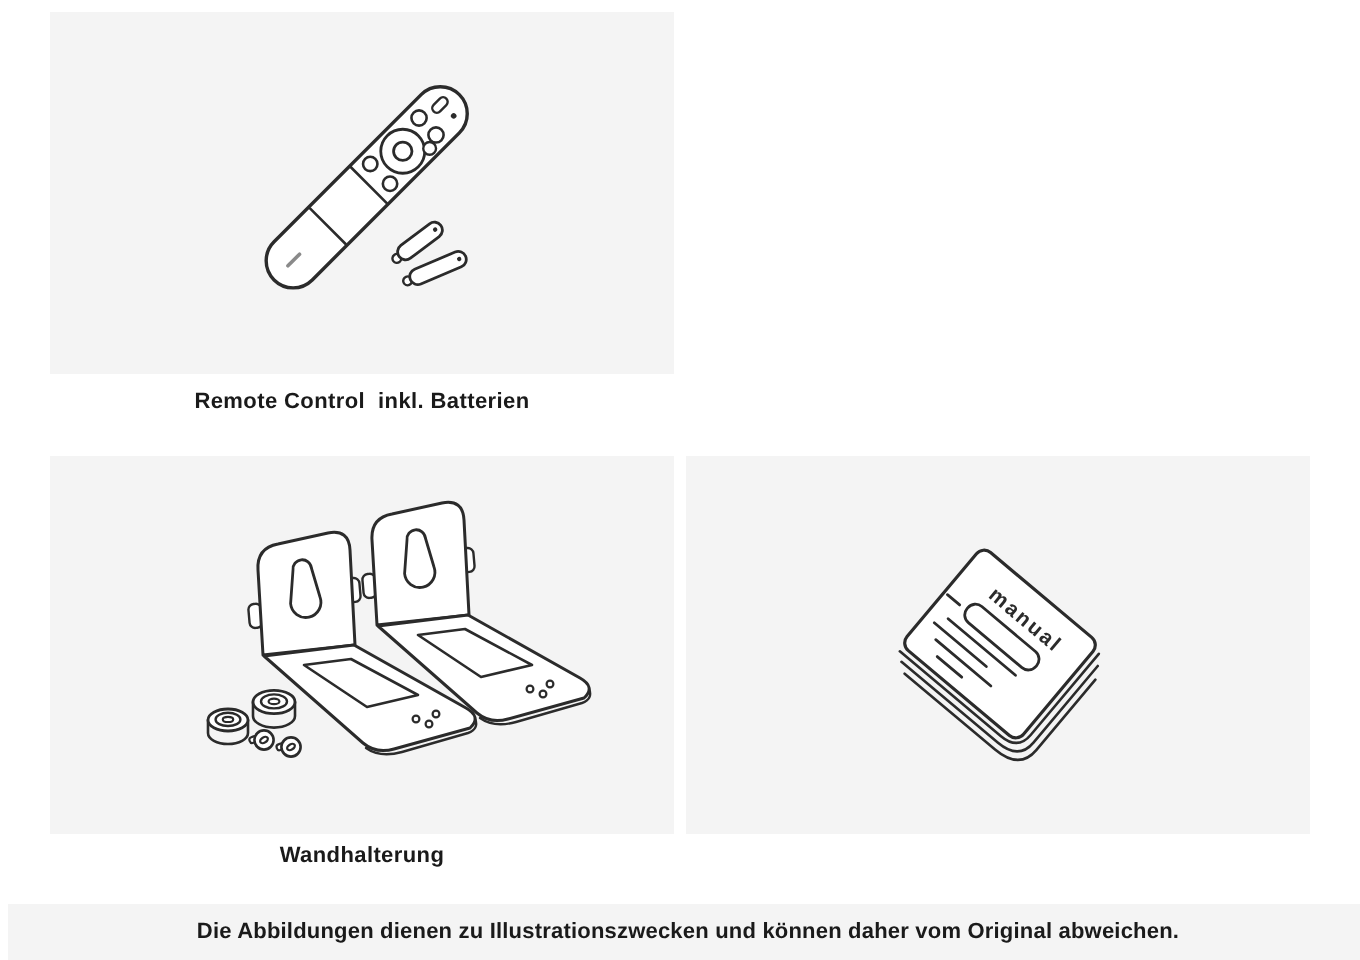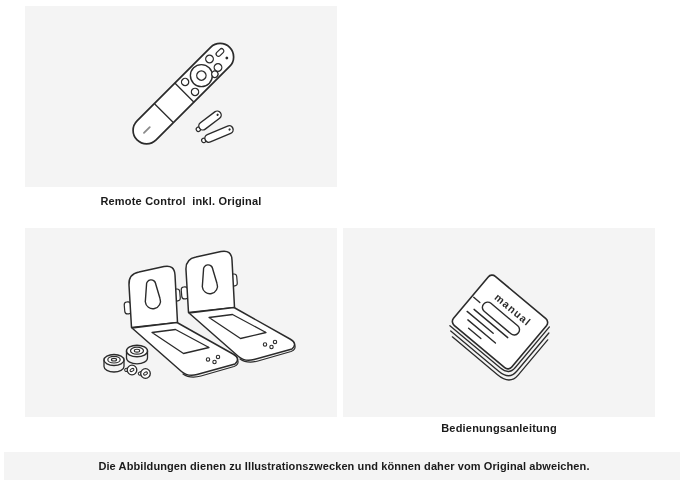--- a/index.html
+++ b/index.html
@@ -72,21 +72,21 @@
             </g>
             <g transform="translate(194,128) rotate(-23)">
               <circle cx="-16.5" cy="0" r="2.2" stroke-width="1.2"></circle>
               <rect x="-15" y="-4" width="30" height="8" rx="4" stroke-width="1.4"></rect>
               <circle cx="11.5" cy="0" r="1.1" fill="#2b2b2b" stroke="none"></circle>
             </g>
           </g>
         </svg>
       </div>
       <div class="labelband row1-band">
-        <span class="caption">Remote Control  inkl. Original</span>
+        <span class="caption">Remote Control  inkl. Batterien</span>
       </div>
     </section>
 
   </div>
 
   <div class="row row2">
 
     <section class="cell">
       <div class="illus">
         <svg viewBox="0 0 312 189">
@@ -141,20 +141,23 @@
               <rect x="99.8" y="140.2" width="4" height="3" rx="1.4" stroke-width="1.1" transform="rotate(-20 102 142)"></rect>
               <circle cx="107" cy="142" r="4.8" stroke-width="1.3"></circle>
               <ellipse cx="107" cy="142" rx="2.1" ry="1.3" fill="none" stroke-width="1.1" transform="rotate(-30 107 142)"></ellipse>
               <rect x="113.3" y="144" width="4" height="3" rx="1.4" stroke-width="1.1" transform="rotate(-20 115 145.5)"></rect>
               <circle cx="120.5" cy="145.5" r="4.8" stroke-width="1.3"></circle>
               <ellipse cx="120.5" cy="145.5" rx="2.1" ry="1.3" fill="none" stroke-width="1.1" transform="rotate(-30 120.5 145.5)"></ellipse>
             </g>
           </g>
         </svg>
       </div>
+      <div class="labelband row2-band">
+        <span class="caption">Wandhalterung</span>
+      </div>
     </section>
 
     <section class="cell">
       <div class="illus">
         <svg viewBox="0 0 312 189">
           <g transform="translate(157,94) rotate(40)" class="stroke" stroke-linejoin="round" stroke-linecap="round">
 
             <g fill="none" stroke-width="1.3">
               <path d="M -36,35 L 30,35 Q 41,35 41,25 L 41,-28"></path>
               <path d="M -32,38.5 L 31,38.5 Q 44.5,38.5 44.5,27 L 44.5,-23"></path>
@@ -169,22 +172,19 @@
             <g fill="none" stroke-width="1.4">
               <path d="M -36,-2 L -28,-2"></path>
               <path d="M -28,7 L 16,7"></path>
               <path d="M -32,13 L 2,13"></path>
               <path d="M -26,19 L 10,19"></path>
               <path d="M -20,25 L -4,25"></path>
             </g>
           </g>
         </svg>
       </div>
-      <div class="labelband row2-band">
-        <span class="caption">Bedienungsanleitung</span>
-      </div>
     </section>
   </div>
 </div>
 
 <footer class="disclaimer-bar">
   <span class="disclaimer-text">Die Abbildungen dienen zu Illustrationszwecken und können daher vom Original abweichen.</span>
 </footer>
 
 </body></html>

